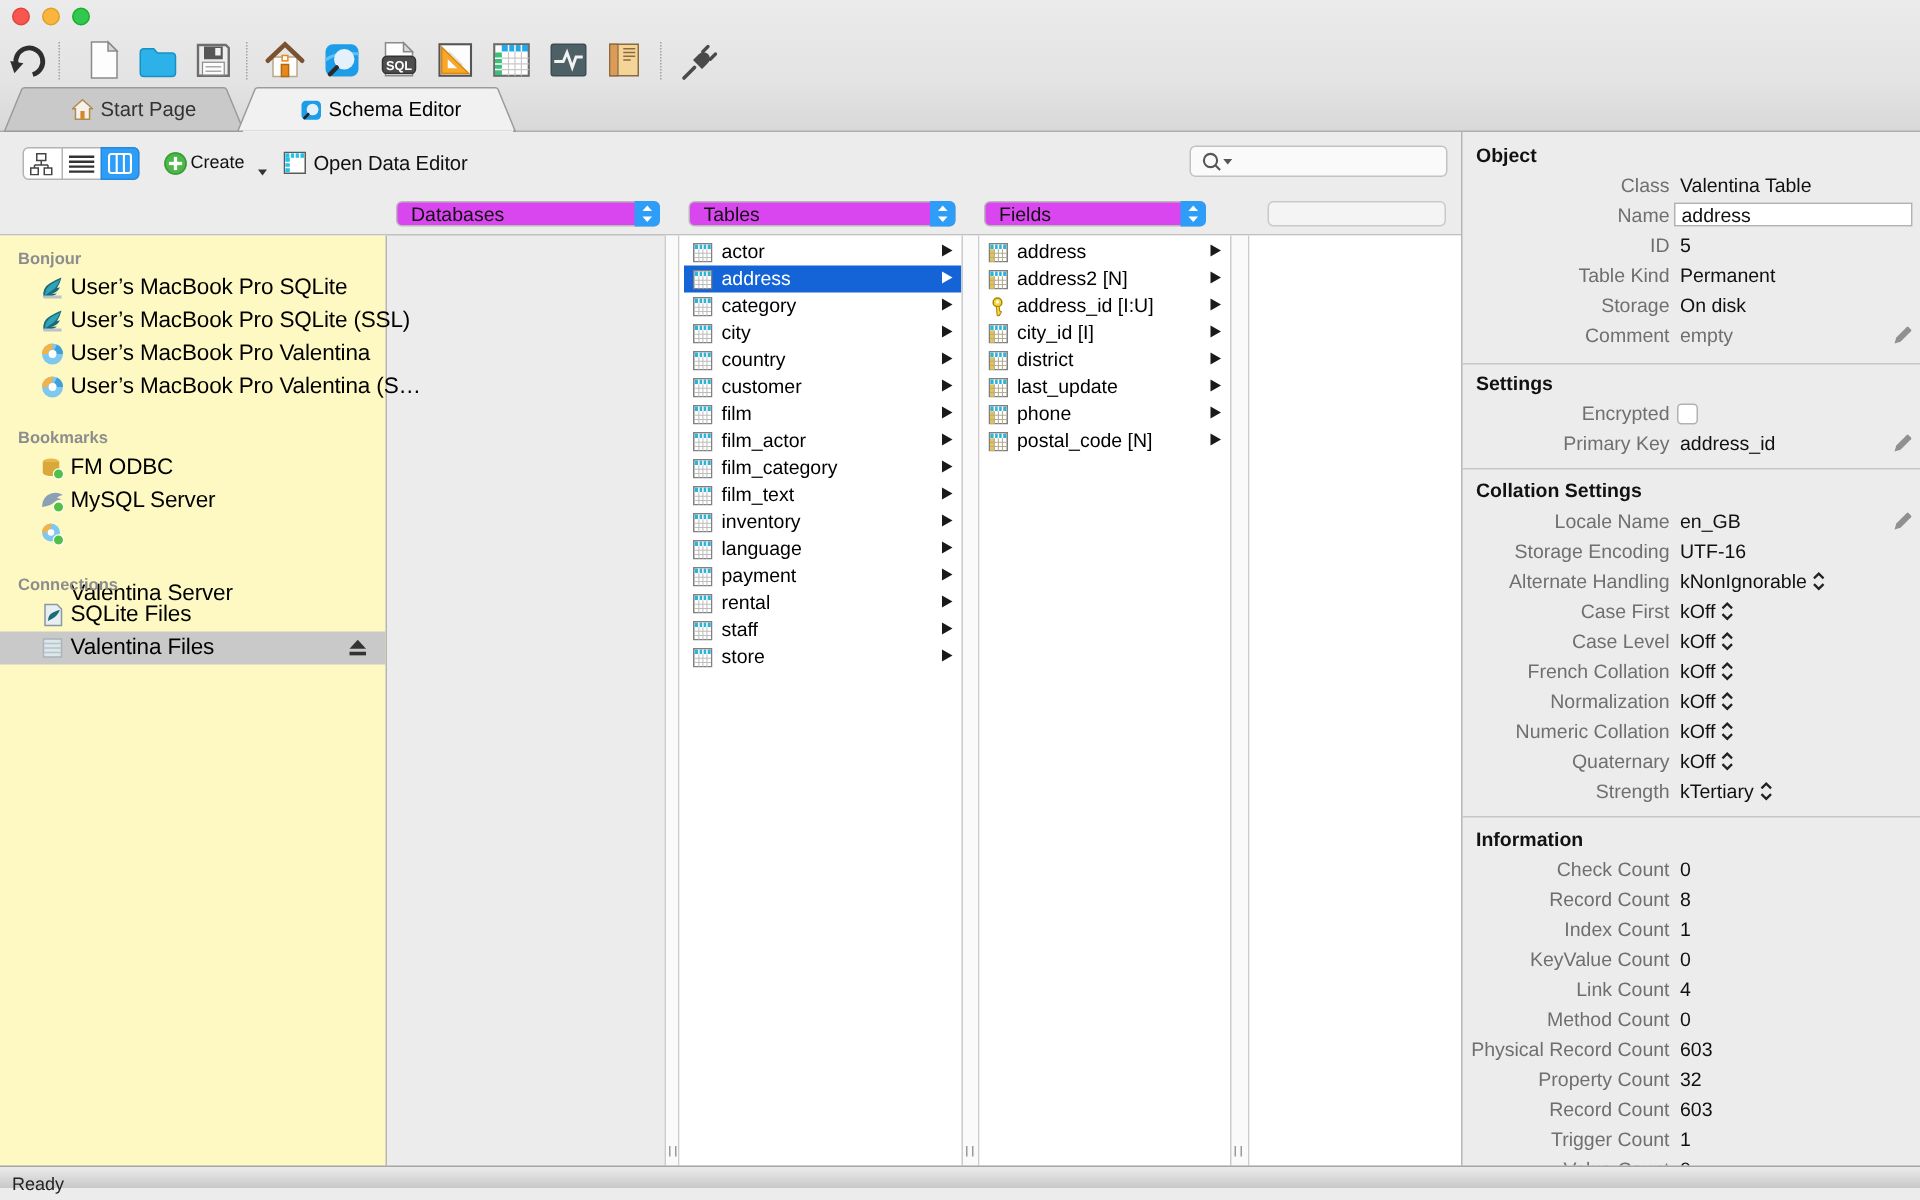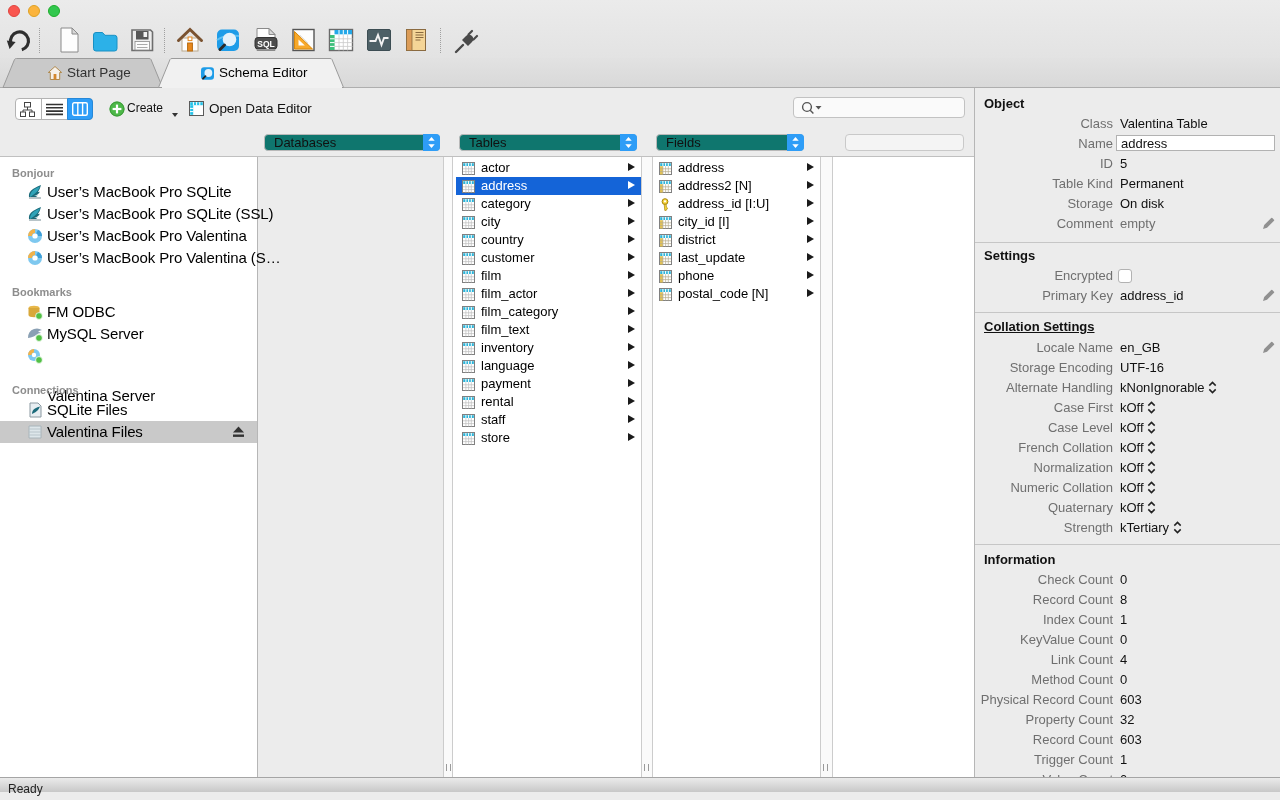--- a/index.html
+++ b/index.html
@@ -13,36 +13,36 @@
 .tl{position:absolute;top:5px;width:12px;height:12px;border-radius:50%;}
 .sep{position:absolute;top:28px;height:25px;width:0;border-left:1px dotted #a0a0a0;}
 .ticon{position:absolute;top:26px;}
 #tabbar{position:absolute;left:0;top:58px;width:1280px;height:30px;
  background:linear-gradient(#e2e2e2,#d8d8d8);}
 #tabbar .line{position:absolute;left:0;bottom:0;width:1280px;height:1px;background:#aeaeae;}
 .tabtext{position:absolute;font-size:13.5px;line-height:30px;top:0;}
 
 #bar2{position:absolute;left:0;top:88px;width:974px;height:69px;background:#ececec;border-bottom:1px solid #c0c0c0;}
 #rpanel{position:absolute;left:974px;top:88px;width:306px;height:689px;background:#ececec;border-left:1px solid #b6b6b6;overflow:hidden;}
-.combo{position:absolute;top:46px;height:17px;background:#0f766e;border:1px solid #b9b9b9;border-radius:4px;
+.combo{position:absolute;top:46px;height:17px;background:#d946ef;border:1px solid #b9b9b9;border-radius:4px;
  font-size:13px;line-height:15px;color:#111;padding-left:9px;}
 .stepper{position:absolute;right:-1px;top:-1px;width:17px;height:17px;background:#2e9df7;border-radius:0 4px 4px 0;}
 
 .wcol{position:absolute;top:157px;height:620px;background:#fff;}
 .strip{position:absolute;top:157px;height:620px;background:#fafafa;border-left:1px solid #cccccc;border-right:1px solid #cccccc;}
 .grip{position:absolute;bottom:6px;left:2px;width:5px;height:7px;
  border-left:1px solid #9a9a9a;border-right:1px solid #9a9a9a;}
 .lrow{position:relative;height:18px;font-size:13px;line-height:18px;color:#000;white-space:nowrap;}
 .lrow .txt{position:absolute;left:25px;top:0;}
 .lrow svg.icn{position:absolute;left:6px;top:2.5px;}
 #coltables .lrow{margin-left:3px;}
 .arr{position:absolute;right:6px;top:4px;width:0;height:0;
  border-left:7px solid #1a1a1a;border-top:4.5px solid transparent;border-bottom:4.5px solid transparent;}
 
-#sidebar{position:absolute;left:0;top:157px;width:258px;height:620px;background:#ffffff;border-right:1px solid #b6b6b6;}
+#sidebar{position:absolute;left:0;top:157px;width:258px;height:620px;background:#fef9c3;border-right:1px solid #b6b6b6;}
 .shead{position:absolute;left:12px;font-size:11px;font-weight:bold;color:#8d8d8d;}
 .sitem{position:absolute;left:47px;font-size:15px;color:#000;white-space:nowrap;letter-spacing:-0.1px;}
 .sicon{position:absolute;left:27px;}
 
 .phead{position:absolute;left:9px;width:200px;font-size:13px;font-weight:bold;color:#111;}
 .prow{position:absolute;left:0;width:306px;height:20px;font-size:13px;line-height:20px;white-space:nowrap;}
 .pl{position:absolute;left:0;width:138px;text-align:right;color:#6f6f6f;}
 .pv{position:absolute;left:145px;color:#111;}
 .psep{position:absolute;left:0;width:306px;height:1px;background:#c6c6c6;}
 .pencil{position:absolute;left:287px;width:13px;height:13px;}
@@ -544,21 +544,21 @@
     <svg class="pencil" style="top:3px;" width="13" height="13">
           <use href="#pcl"></use>
         </svg>
       </div>
   <div class="prow" style="top:178px;">
         <span class="pl">Encrypted</span>
     <span class="abs" style="left:143px;top:3px;width:14px;height:14px;background:#fff;border:1px solid #b2b2b2;border-radius:3px;"></span>
       </div>
 
   <div class="psep" style="top:224px;"></div>
-  <div class="phead" style="top:231px;text-decoration:underline;">Collation Settings</div>
+  <div class="phead" style="top:231px;">Collation Settings</div>
   <div class="prow" style="top:250px;">
         <span class="pl">Locale Name</span>
         <span class="pv">en_GB</span>
     <svg class="pencil" style="top:3px;" width="13" height="13">
           <use href="#pcl"></use>
         </svg>
       </div>
   <div class="prow" style="top:270px;">
         <span class="pl">Storage Encoding</span>
         <span class="pv">UTF-16</span>

